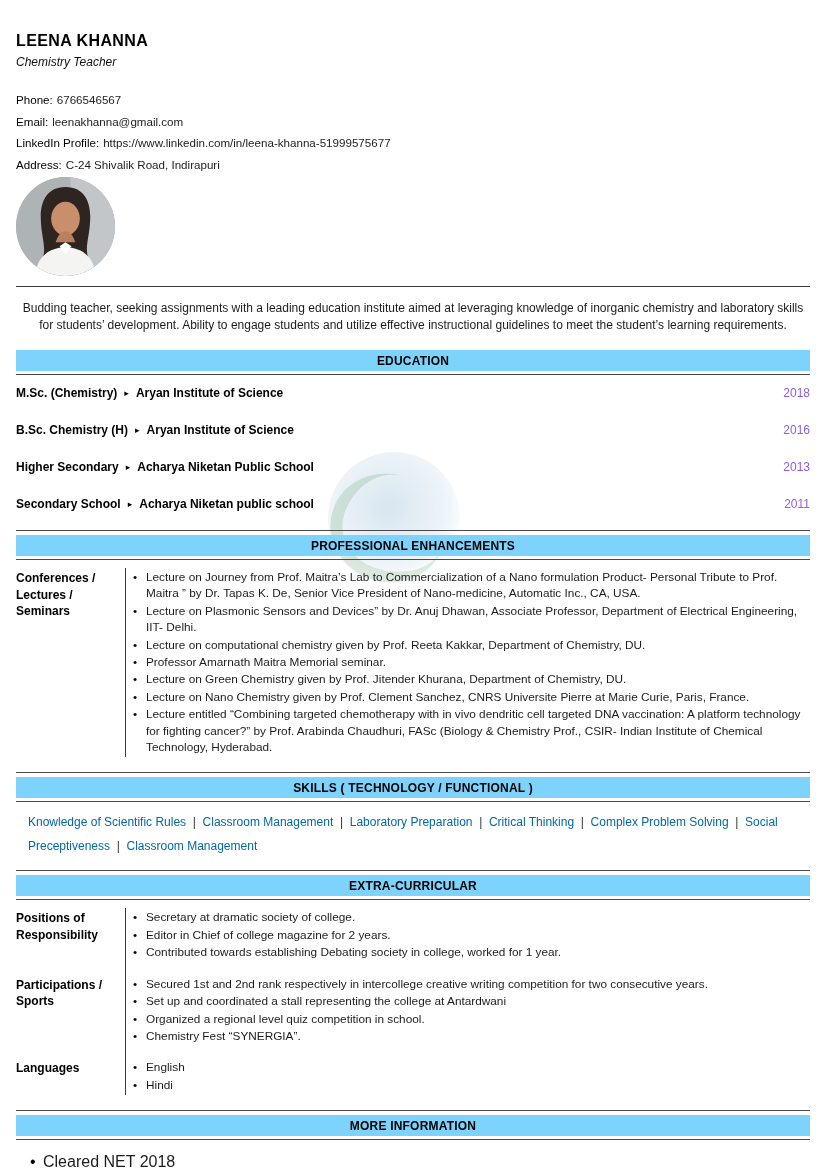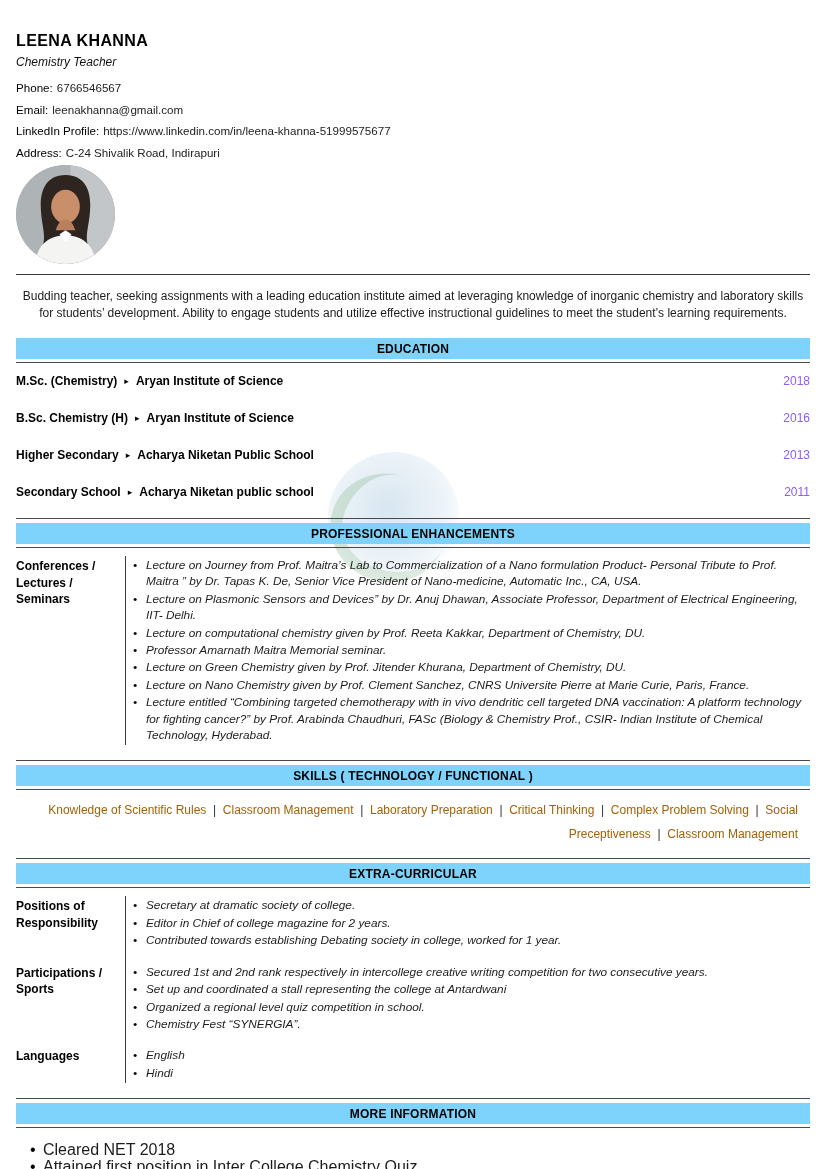--- a/index.html
+++ b/index.html
@@ -9,21 +9,21 @@
     position:relative; overflow:hidden;
     font-family:"Liberation Sans","DejaVu Sans",sans-serif;
     color:#1c1c1c; font-size:12px;
   }
   .inner { padding:28px 16px 0 16px; position:relative; }
 
   
   .header { display:flex; justify-content:space-between; align-items:flex-start;flex-direction:column; }
   .header-info { flex:1; min-width:0; }
   .name { font-size:16px; font-weight:bold; letter-spacing:.4px; color:#000; margin:4px 0 5px 0; }
-  .job-title { font-style:italic; font-size:12px; margin-bottom:8px; color:#111; }
+  .job-title { font-style:italic; font-size:12px; margin-bottom:20px; color:#111; }
   .contact-line { line-height:21.5px; font-size:11.6px; color:#222; }
   .contact-line .lbl { font-weight:normal; color:#000; margin-right:4px; }
   .photo {
     width:99px; height:99px; border-radius:50%; overflow:hidden; flex:0 0 auto;
     margin-right:34px; margin-top:2px; background:#a9adb0;
   }
   .photo svg { display:block; width:100%; height:100%; }
 
   .header-rule { border:0; border-top:1.5px solid #3c3c3c; margin:10px 0 0 0; }
 
@@ -54,26 +54,26 @@
   }
   .group { position:relative; padding-left:117px; margin-bottom:15px; min-height:18px; }
   .group:last-child { margin-bottom:4px; }
   .group-label {
     position:absolute; left:0; top:1px; width:100px;
     font-weight:bold; color:#000; font-size:12px; line-height:16.5px;
   }
   ul.bullets { list-style:none; margin:0; padding:0; }
   ul.bullets li {
     position:relative; padding-left:13px; font-size:11.8px; line-height:16.4px;
-    margin-bottom:1px; color:#1c1c1c;font-style:italic;
+    margin-bottom:1px; color:#1c1c1c;
   }
   ul.bullets li::before { content:"•"; position:absolute; left:0; top:0; color:#000; }
 
   
-  .skills-line { text-align:right; font-size:12px; line-height:24px; margin:8px 12px 12px 12px; color:#a16207; }
+  .skills-line { text-align:left; font-size:12px; line-height:24px; margin:8px 12px 12px 12px; color:#0369a1; }
   .skill::after { content:"  |  "; white-space:pre; color:#333; }
   .skill:last-child::after { content:""; }
 
   
   .more-list { list-style:none; margin:14px 0 0 0; padding:0 0 0 14px; }
   .more-list li { position:relative; padding-left:13px; font-size:16px; line-height:16.5px; margin-bottom:0.5px; color:#1c1c1c; }
   .more-list li::before { content:"•"; position:absolute; left:0; top:0; color:#000; }
 
   
   .watermark {

